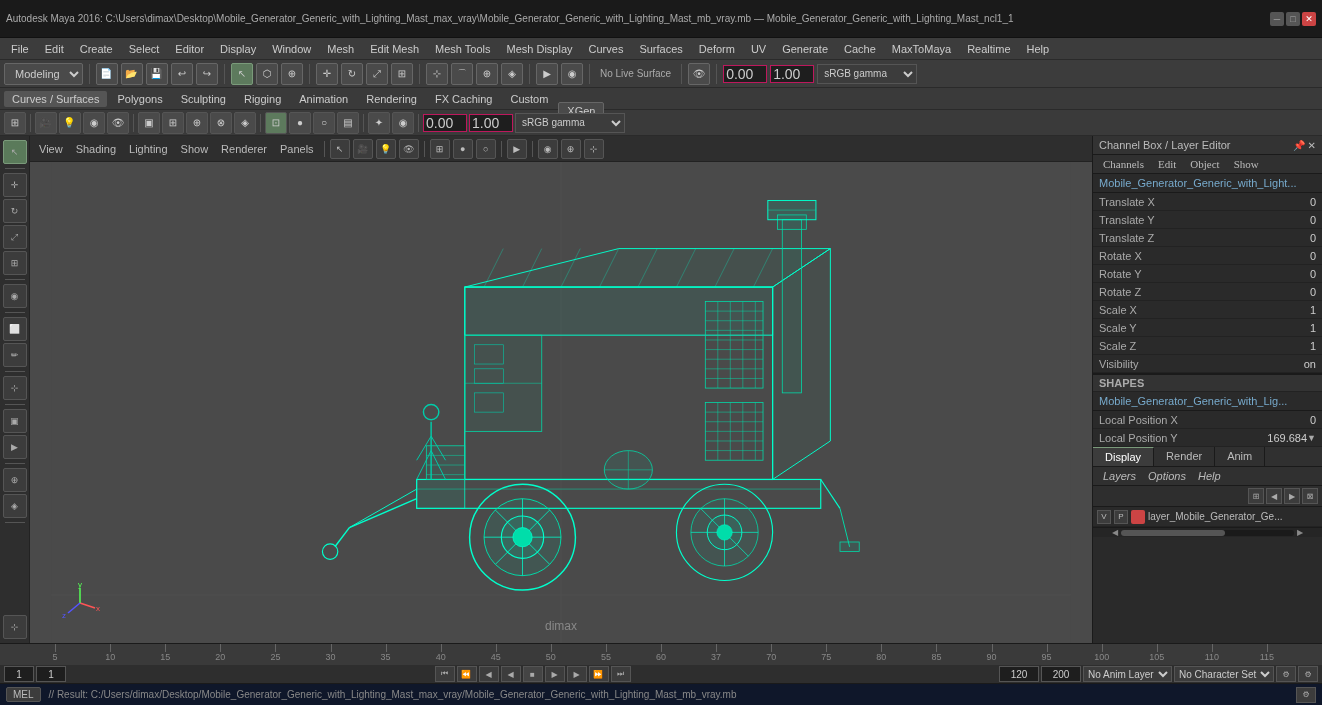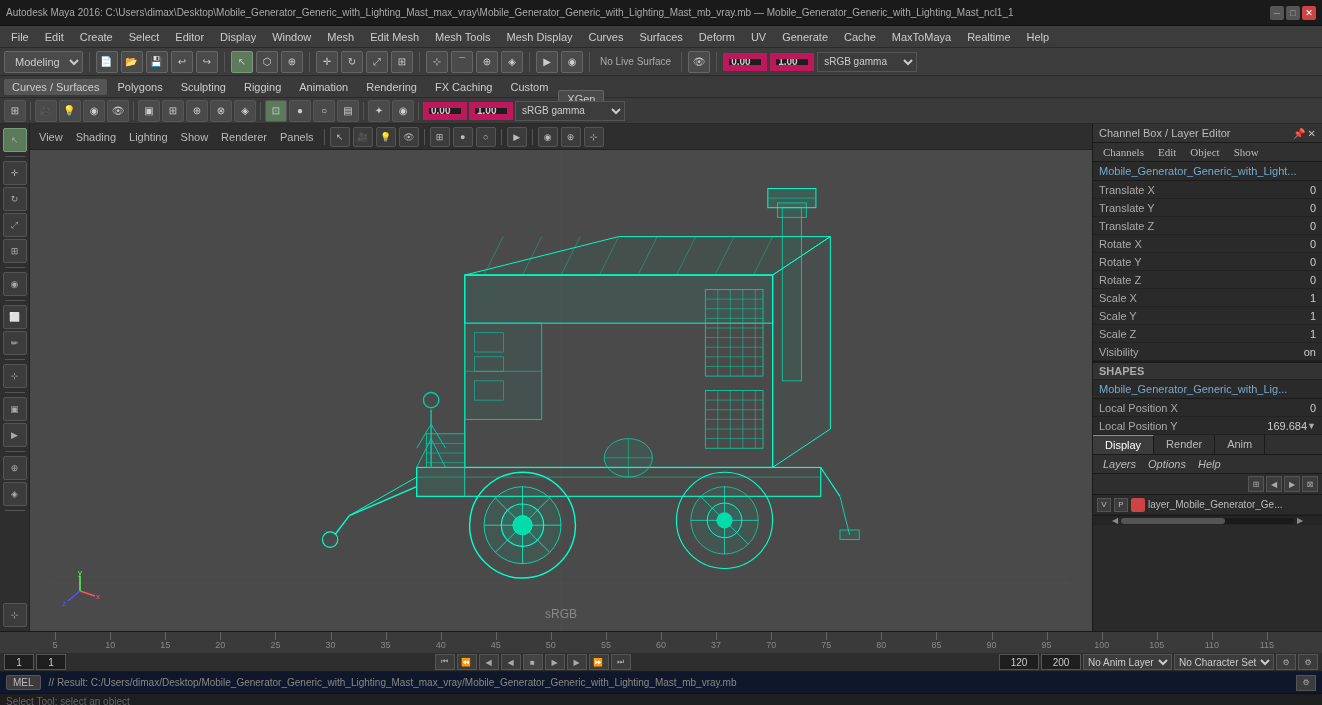--- a/index.html
+++ b/index.html
@@ -1,21 +1,21 @@
 <!DOCTYPE html>
 <html><head>
   <meta charset="utf-8">
   <style>
     * { margin: 0; padding: 0; box-sizing: border-box; }
     body { width: 1322px; height: 705px; background: #3c3c3c; font-family: Arial, sans-serif; font-size: 11px; color: #cccccc; overflow: hidden; }
 
     
     #titlebar {
       background: #1a1a1a;
-      height: 26px;
+      height: 38px;
       display: flex;
       align-items: center;
       padding: 0 6px;
       font-size: 10px;
       color: #aaa;
       border-bottom: 1px solid #111;
     }
     #titlebar .title-text { flex: 1; }
     #titlebar .win-controls { display: flex; gap: 2px; }
     #titlebar .win-btn { width: 14px; height: 14px; border-radius: 2px; display: flex; align-items: center; justify-content: center; font-size: 9px; cursor: pointer; }
@@ -365,21 +365,21 @@
       align-items: center;
       padding: 0 4px;
       gap: 2px;
       border-bottom: 1px solid #2a2a2a;
       flex-wrap: nowrap;
       overflow: hidden;
     }
     .tb2-btn { width: 22px; height: 22px; background: #4a4a4a; border: 1px solid #555; border-radius:2px; display:flex; align-items:center; justify-content:center; cursor:pointer; font-size:10px; color:#ccc; }
     .tb2-btn.active { background: #5d7a5d; }
     .tb2-sep { width:1px; height:18px; background:#555; margin:0 2px; }
-    .tb2-input { width:44px; height:18px; background:#1e1e1e; border:6px solid #be185d; color:#ccc; font-size:10px; padding:0 2px;font-weight:bold; }
+    .tb2-input { width:44px; height:18px; background:#1e1e1e; border:1px solid #be185d; color:#ccc; font-size:14px; padding:0 2px; }
     .tb2-select { height:20px; background:#3c3c3c; border:1px solid #555; color:#ccc; font-size:10px; padding:0 2px; }
 
     #viewport-and-right {
       display: flex;
       flex: 1;
       overflow: hidden;
       height: calc(705px - 22px - 22px - 28px - 22px - 26px - 40px - 22px - 16px);
     }
   </style>
 </head>
@@ -676,21 +676,21 @@
         <line x1="800" y1="330" x2="820" y2="360" stroke="#00ffcc" stroke-width="1.2"></line>
         <line x1="820" y1="360" x2="830" y2="400" stroke="#00ddaa" stroke-width="1"></line>
         <rect x="820" y="395" width="20" height="10" fill="rgba(0,200,160,0.1)" stroke="#00ddaa" stroke-width="0.8"></rect>
 
         <ellipse cx="600" cy="320" rx="25" ry="20" fill="rgba(0,200,160,0.08)" stroke="#00ddaa" stroke-width="0.8"></ellipse>
         <line x1="575" y1="320" x2="625" y2="320" stroke="#00ddaa" stroke-width="0.5"></line>
         <line x1="600" y1="300" x2="600" y2="340" stroke="#00ddaa" stroke-width="0.5"></line>
       </svg>
 
       
-      <div id="cam-label">sRGB</div>
+      <div id="cam-label">dimax</div>
 
       
       <div id="axis-indicator">
         <svg width="40" height="40" viewBox="0 0 40 40">
           <line x1="20" y1="20" x2="35" y2="25" stroke="#f55" stroke-width="1.5"></line>
           <text x="36" y="28" fill="#f55" font-size="8">x</text>
           <line x1="20" y1="20" x2="20" y2="5" stroke="#5f5" stroke-width="1.5"></line>
           <text x="18" y="4" fill="#5f5" font-size="8">y</text>
           <line x1="20" y1="20" x2="8" y2="30" stroke="#55f" stroke-width="1.5"></line>
           <text x="2" y="35" fill="#55f" font-size="8">z</text>

